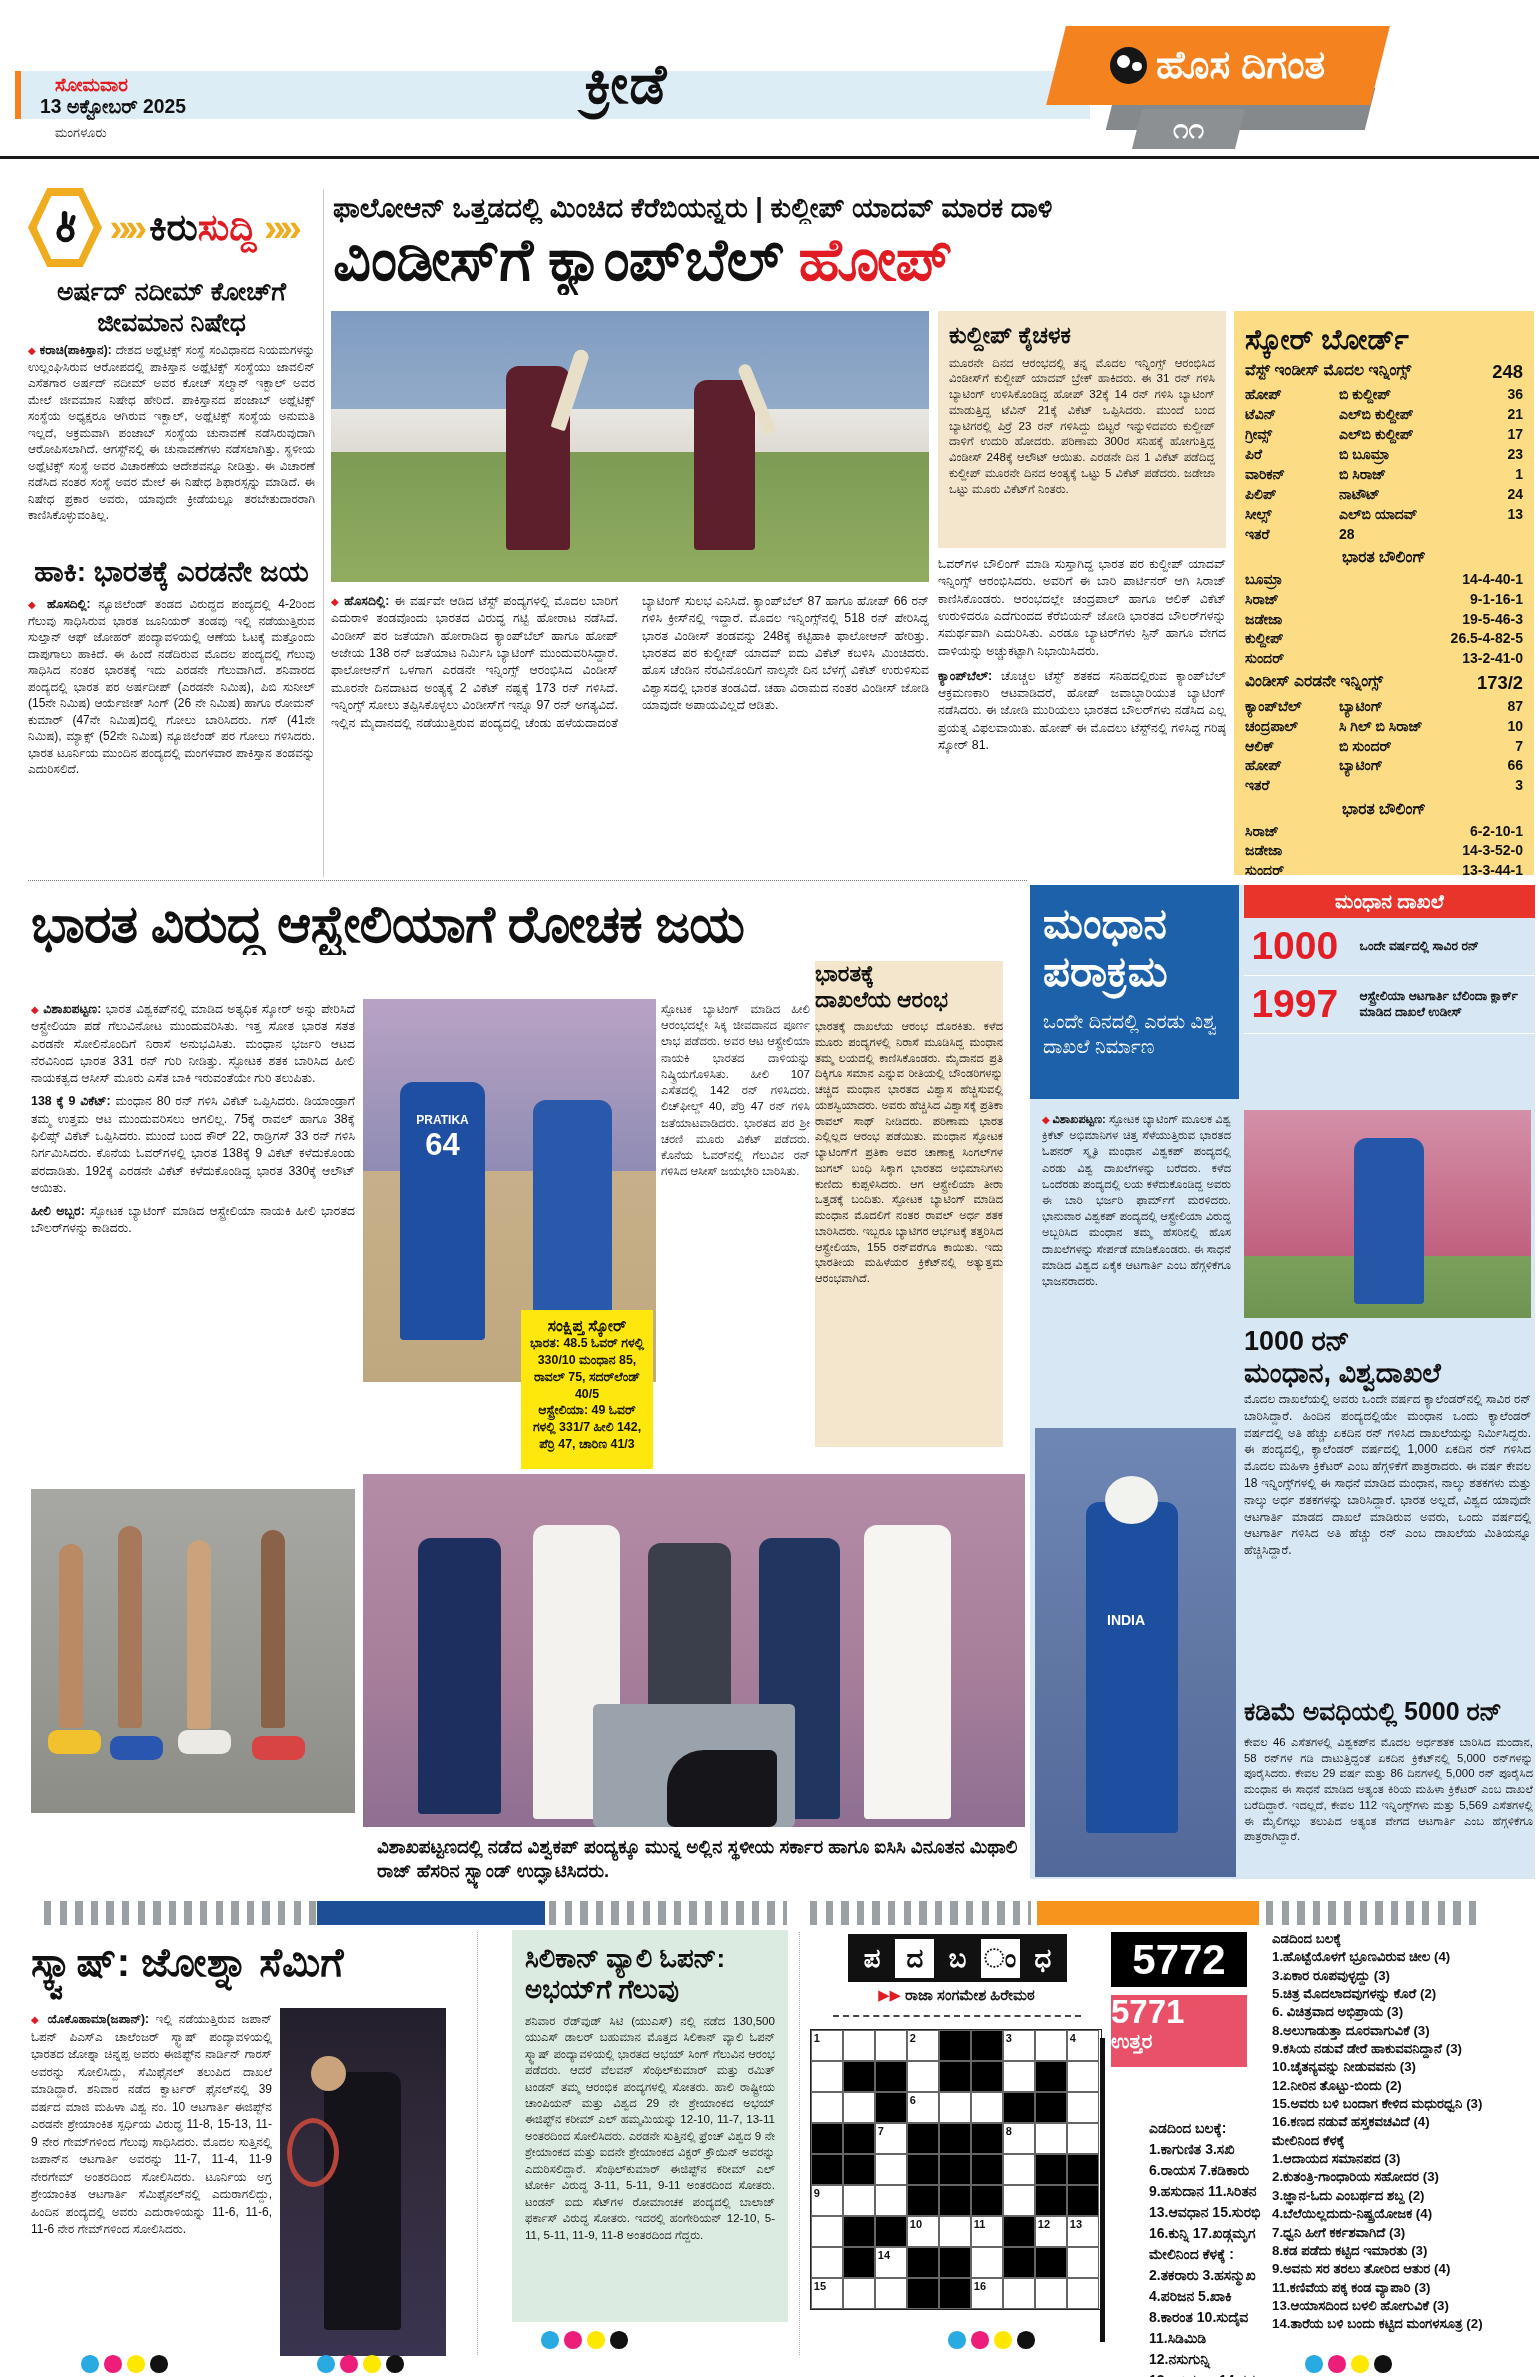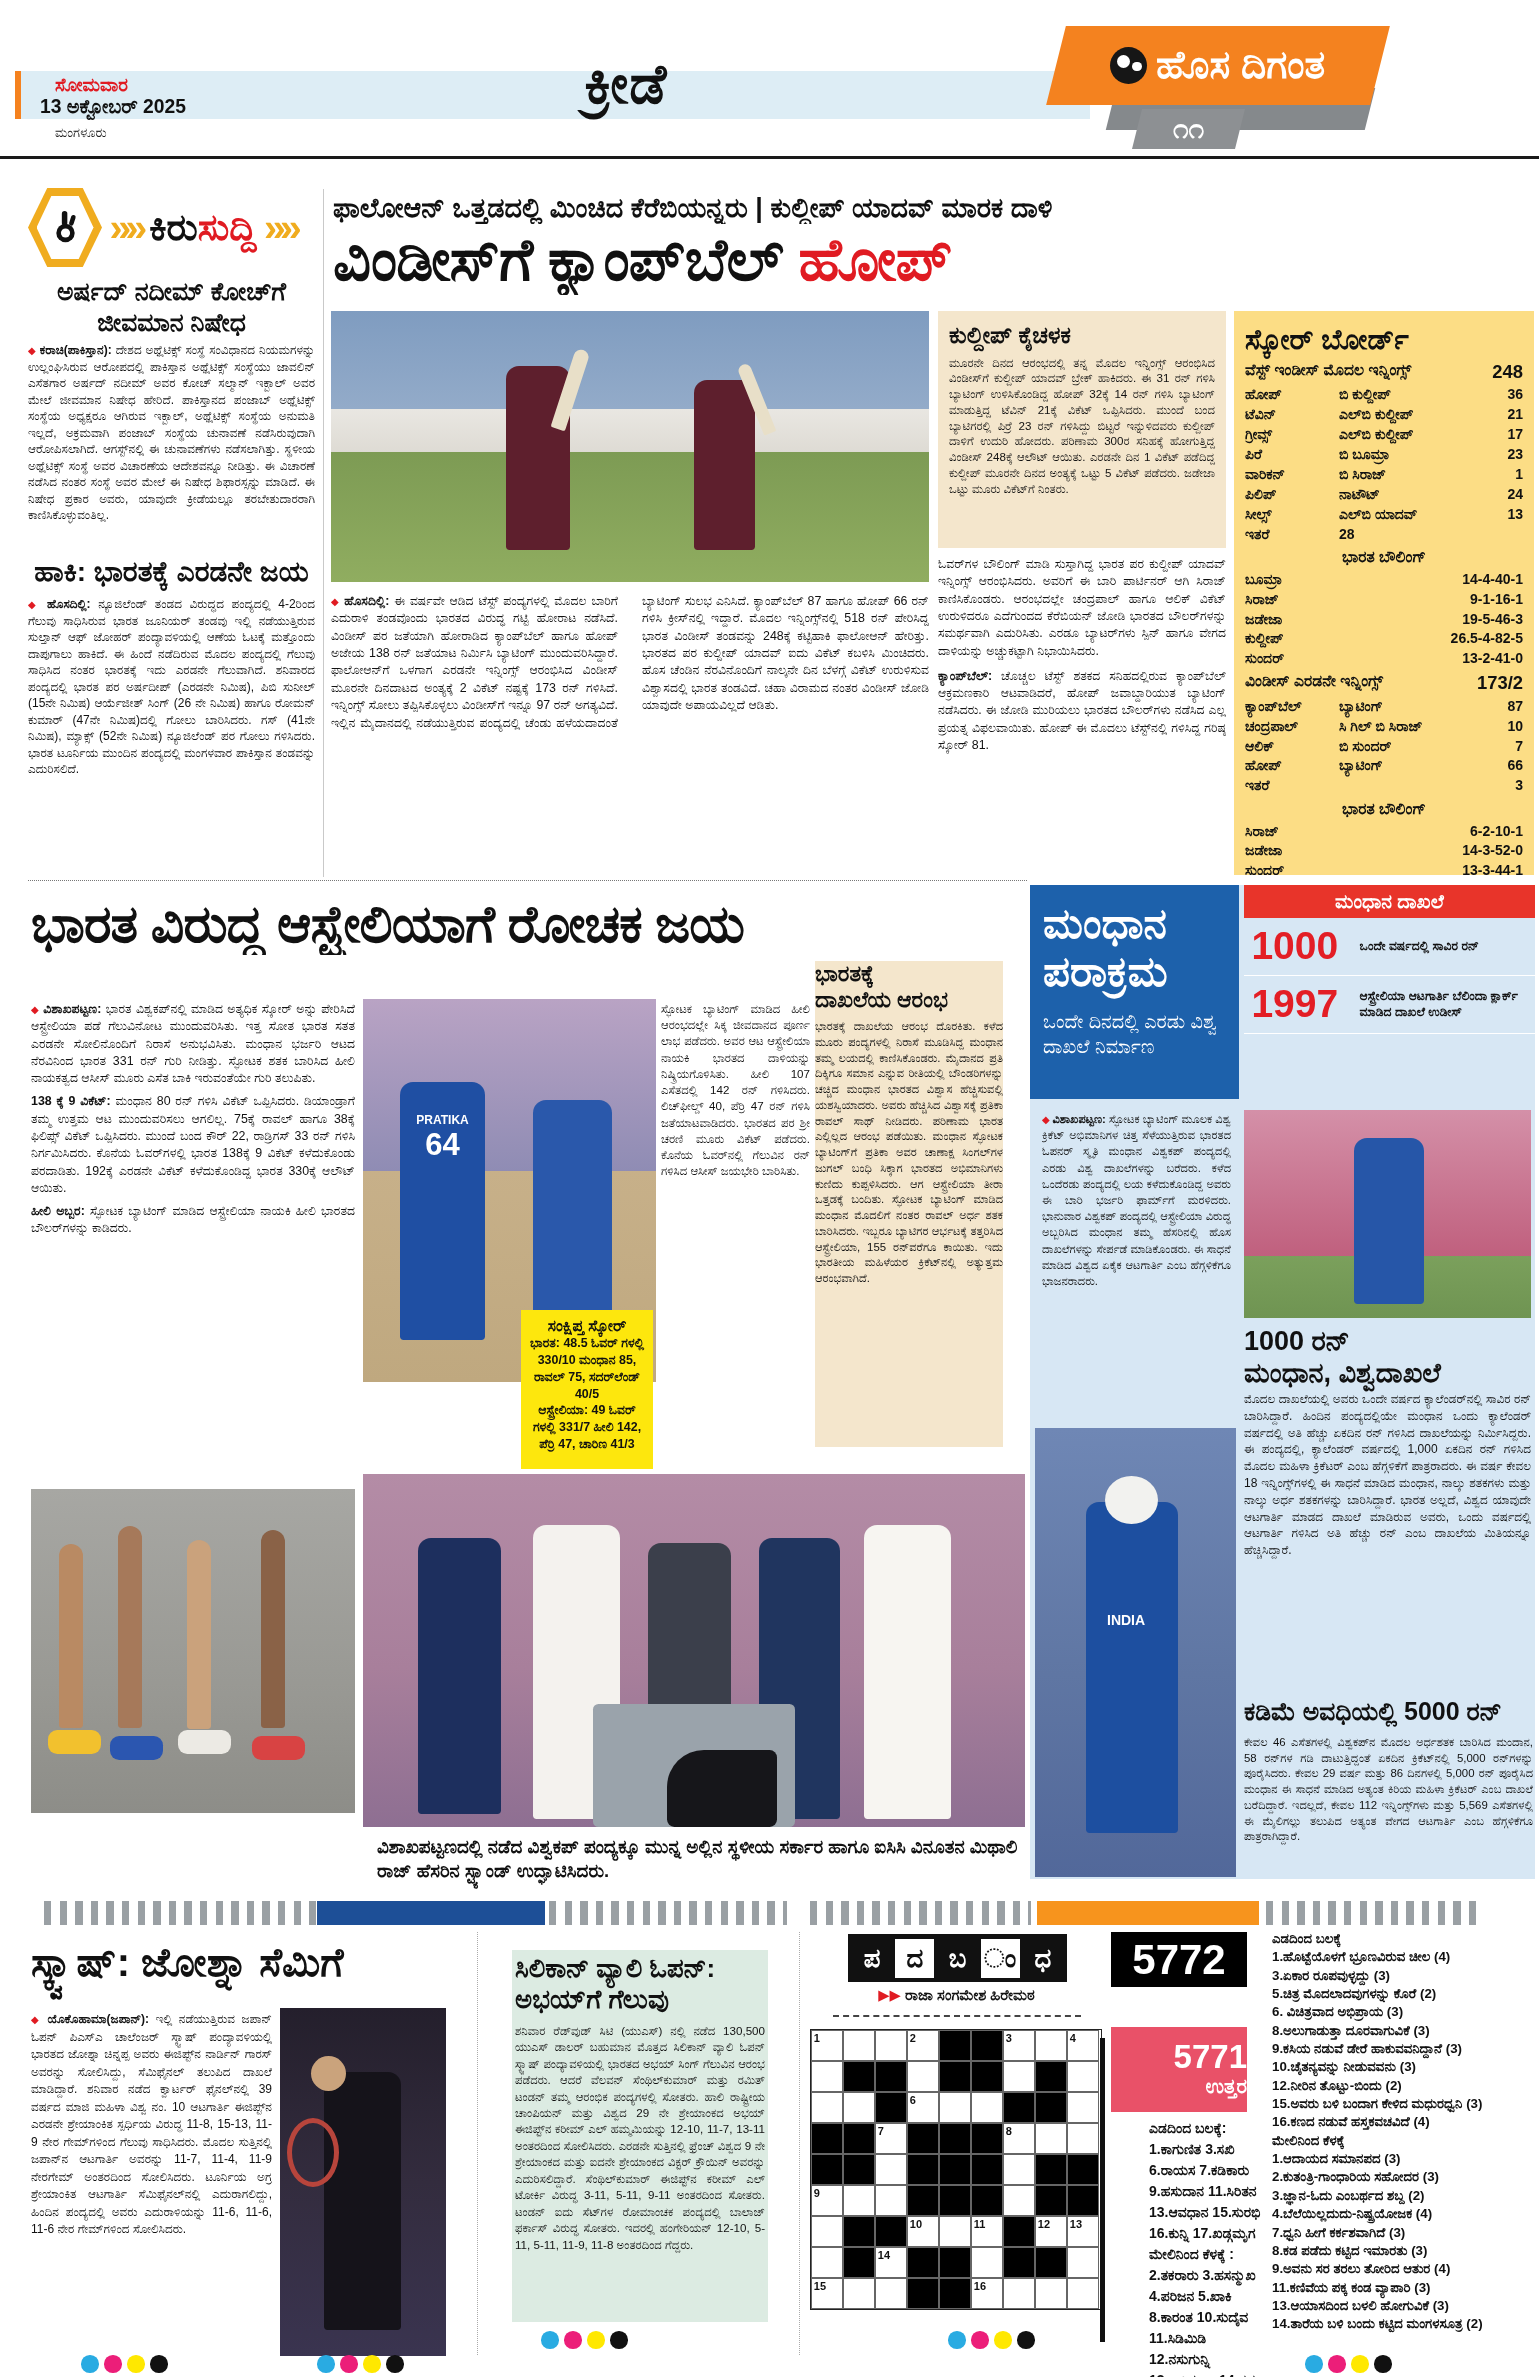--- a/index.html
+++ b/index.html
@@ -75,35 +75,35 @@
   .rec-row{display:flex;align-items:center;gap:9.2px;padding:6.4px 7.4px;border-bottom:1.8px solid #fff;}
   .rec-num{color:#e31e25;font-size:39px;font-weight:800;flex:0 0 99px;}
   .rec-txt{font-size:12.4px;font-weight:bold;line-height:1.3;}
   .mh1{font-size:27px;font-weight:800;line-height:1.2;}
   
   .stripes{height:24px;background:repeating-linear-gradient(90deg,#9aa0a4 0 7.4px,#ffffff 7.4px 15.6px);}
   .band-blue{height:24px;background:#1d4f97;}
   .band-orange{height:24px;background:#f7941d;}
   
   .headline3{font-size:40px;font-weight:800;white-space:nowrap;}
-  .mint{background:#dcebe2;padding:3px;margin-top:20px;}
+  .mint{background:#dcebe2;padding:13px;}
   .mint .t{font-size:26px;font-weight:800;line-height:1.2;margin-bottom:7.4px;}
   .cw-title{display:flex;gap:3.7px;background:#111;padding:4.6px;}
   .cw-title .c{width:39px;height:39px;display:flex;align-items:center;justify-content:center;font-size:26px;font-weight:800;}
   .cw-title .cb{background:#111;color:#fff;}
   .cw-title .cw{background:#fff;color:#111;}
   .byline{font-size:14.7px;font-weight:800;text-align:center;}
   .byline .ar{color:#e01b22;}
   .dashed{border-bottom:2.8px dashed #444;}
   .grid{display:grid;grid-template-columns:repeat(9,32px);grid-auto-rows:31px;border:1.8px solid #222;width:290px;}
   .cell{border:0.9px solid #666;background:#fff;position:relative;}
   .cell.blk{background:#000;}
   .cnum{position:absolute;left:1.8px;top:0.9px;font-size:11px;font-weight:bold;color:#111;}
   .numbox{background:#000;color:#fff;font-size:42px;font-weight:800;display:flex;align-items:center;justify-content:center;}
-  .pinkbox{background:#e95168;color:#fff;text-align:right;padding-top:13px;margin-top:32px;}
+  .pinkbox{background:#e95168;color:#fff;text-align:left;padding-top:0;}
   .pinkbox .a{font-size:33px;font-weight:800;line-height:1.05;}
   .pinkbox .b{font-size:20px;font-weight:bold;}
   .ln{font-size:14px;line-height:1.5;font-weight:600;}
   .lnh{font-weight:800;}
   .clues .ln{font-size:13.3px;line-height:1.38;font-weight:600;}
   .dots{display:flex;gap:5.5px;}
   .dot{width:17.5px;height:17.5px;border-radius:50%;display:inline-block;}
   .vbar{background:#111;}
 </style>
 </head>

